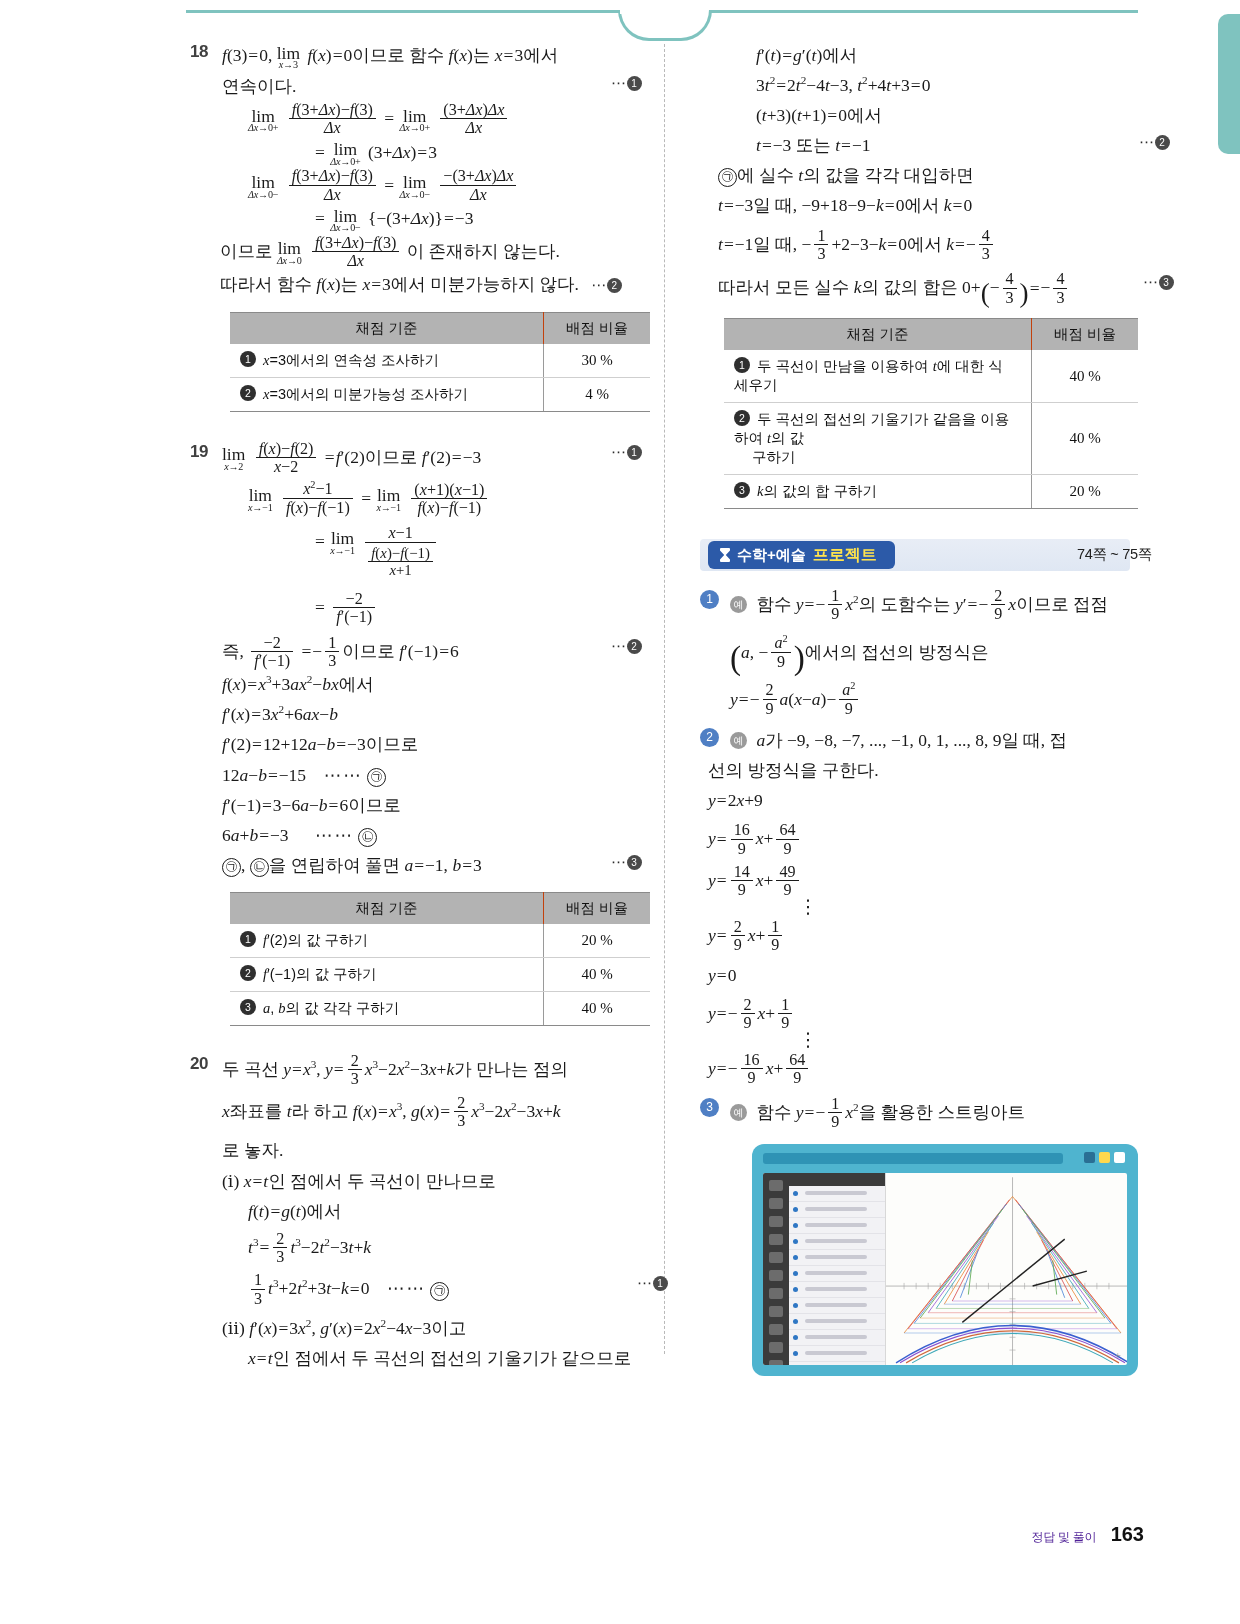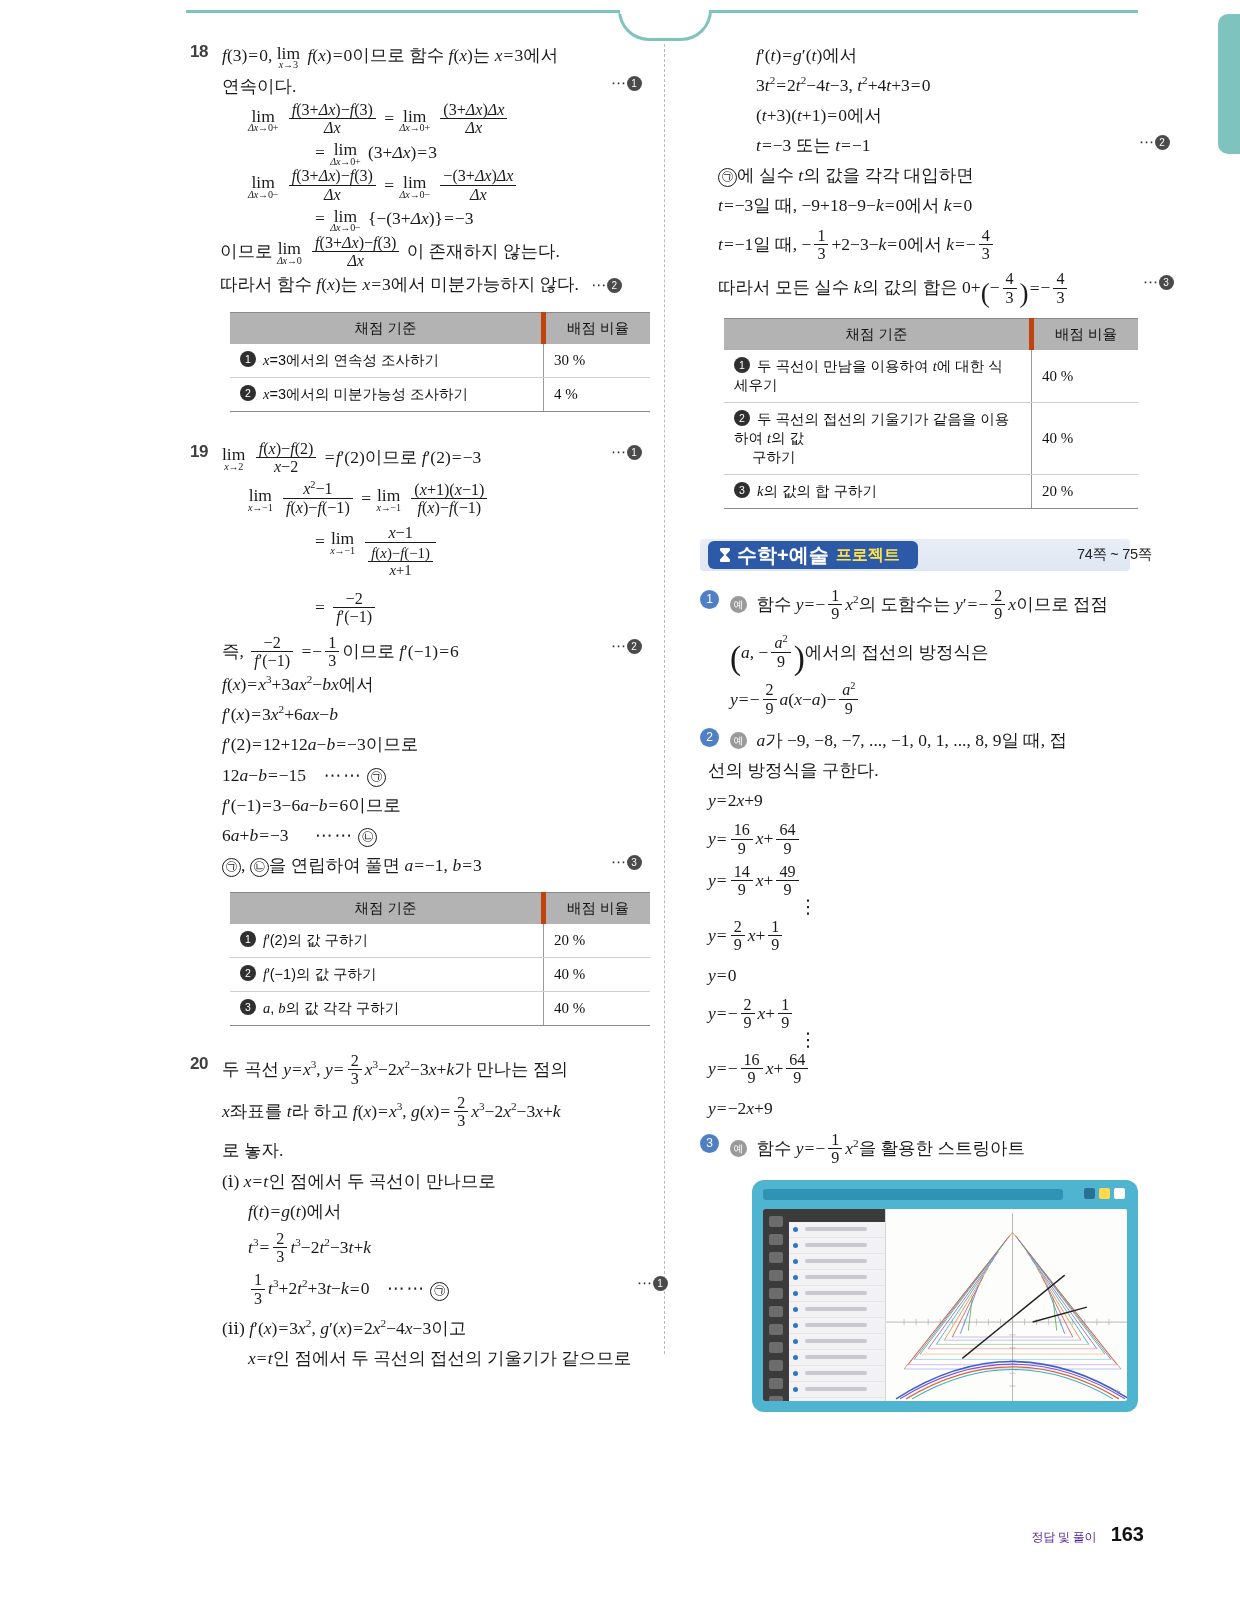--- a/index.html
+++ b/index.html
@@ -84,45 +84,45 @@
 
   
   table.grade{
     border-collapse:collapse;width:420px;margin:12px 0 6px 8px;
     font-family:"Liberation Sans","DejaVu Sans",sans-serif;
   }
   table.grade th{
     background:#b3b3b3;color:#111;font-weight:normal;font-size:14.5px;
     padding:6px 4px;border:none;text-align:center;
   }
-  table.grade th.c1{border-right:5px solid #c2410c;}
+  table.grade th.c1{border-right:1px solid #c2410c;}
   table.grade td{
     font-size:14.5px;padding:7px 10px;border-bottom:1px solid #cfcfcf;
     color:#111;
   }
   table.grade tr:last-child td{border-bottom:1.6px solid #8a8a8a;}
   table.grade td.crit{text-align:left;border-right:1px solid #9a9a9a;}
-  table.grade td.pct{text-align:left;width:86px;font-family:"Liberation Serif",serif;font-size:15px;}
+  table.grade td.pct{text-align:center;width:86px;font-family:"Liberation Serif",serif;font-size:15px;}
   table.grade thead tr{border-top:1.6px solid #8a8a8a;}
   .gi{font-style:italic;font-family:"Liberation Serif",serif;}
 
   
   .proj-wrap{position:relative;margin:30px 0 14px 0;height:34px;}
   .proj-bar{
     position:absolute;left:0;top:0;height:32px;width:430px;
     background:linear-gradient(180deg,#e8edf6 0%,#dfe7f3 100%);
     border-radius:4px;
   }
   .proj-badge{
     position:absolute;left:8px;top:2px;height:28px;
     background:#2c5aa8;border-radius:6px;
     padding:0 18px 0 12px;display:flex;align-items:center;gap:7px;
     font-family:"Liberation Sans","DejaVu Sans",sans-serif;
   }
-  .proj-badge .t1{color:#ffffff;font-weight:bold;font-size:20px;}
+  .proj-badge .t1{color:#ffffff;font-weight:bold;font-size:15px;}
   .proj-badge .t2{color:#ffe34d;font-weight:bold;font-size:16px;}
   .badge-ic{
     width:10px;height:14px;background:#ffffff;border-radius:1px;
     clip-path:polygon(0 0,100% 0,100% 18%,58% 50%,100% 82%,100% 100%,0 100%,0 82%,42% 50%,0 18%);
   }
   .proj-pages{
     position:absolute;right:0;top:6px;
     font-family:"Liberation Sans","DejaVu Sans",sans-serif;
     font-size:14.5px;color:#222;letter-spacing:-.3px;
   }
@@ -455,21 +455,20 @@
         <i class="v">y</i><span class="op">=</span><span class="fr"><span class="nu">2</span><span class="de">9</span></span><i class="v">x</i>+<span class="fr"><span class="nu">1</span><span class="de">9</span></span>
       </div>
       <div class="ln" style="margin-left:-22px;margin-top:6px"><i class="v">y</i><span class="op">=</span>0</div>
       <div class="ln" style="margin-left:-22px;margin-top:6px">
         <i class="v">y</i><span class="op">=</span>−<span class="fr"><span class="nu">2</span><span class="de">9</span></span><i class="v">x</i>+<span class="fr"><span class="nu">1</span><span class="de">9</span></span>
       </div>
       <div class="vdots">⋮</div>
       <div class="ln" style="margin-left:-22px;margin-top:4px">
         <i class="v">y</i><span class="op">=</span>−<span class="fr"><span class="nu">16</span><span class="de">9</span></span><i class="v">x</i>+<span class="fr"><span class="nu">64</span><span class="de">9</span></span>
       </div>
-      <div class="ln" style="margin-left:-22px;margin-top:6px"><i class="v">y</i><span class="op">=</span>−2<i class="v">x</i>+9</div>
     </div>
   </div>
 
   <div class="pitem" style="margin-top:8px">
     <div class="pnum-blue">3</div>
     <div class="pbody2">
       <div class="ln">
         <span class="ye">예</span>
         함수 <i class="v">y</i><span class="op">=</span>−<span class="fr"><span class="nu">1</span><span class="de">9</span></span><i class="v">x</i><sup class="e">2</sup>을 활용한 스트링아트
       </div>

